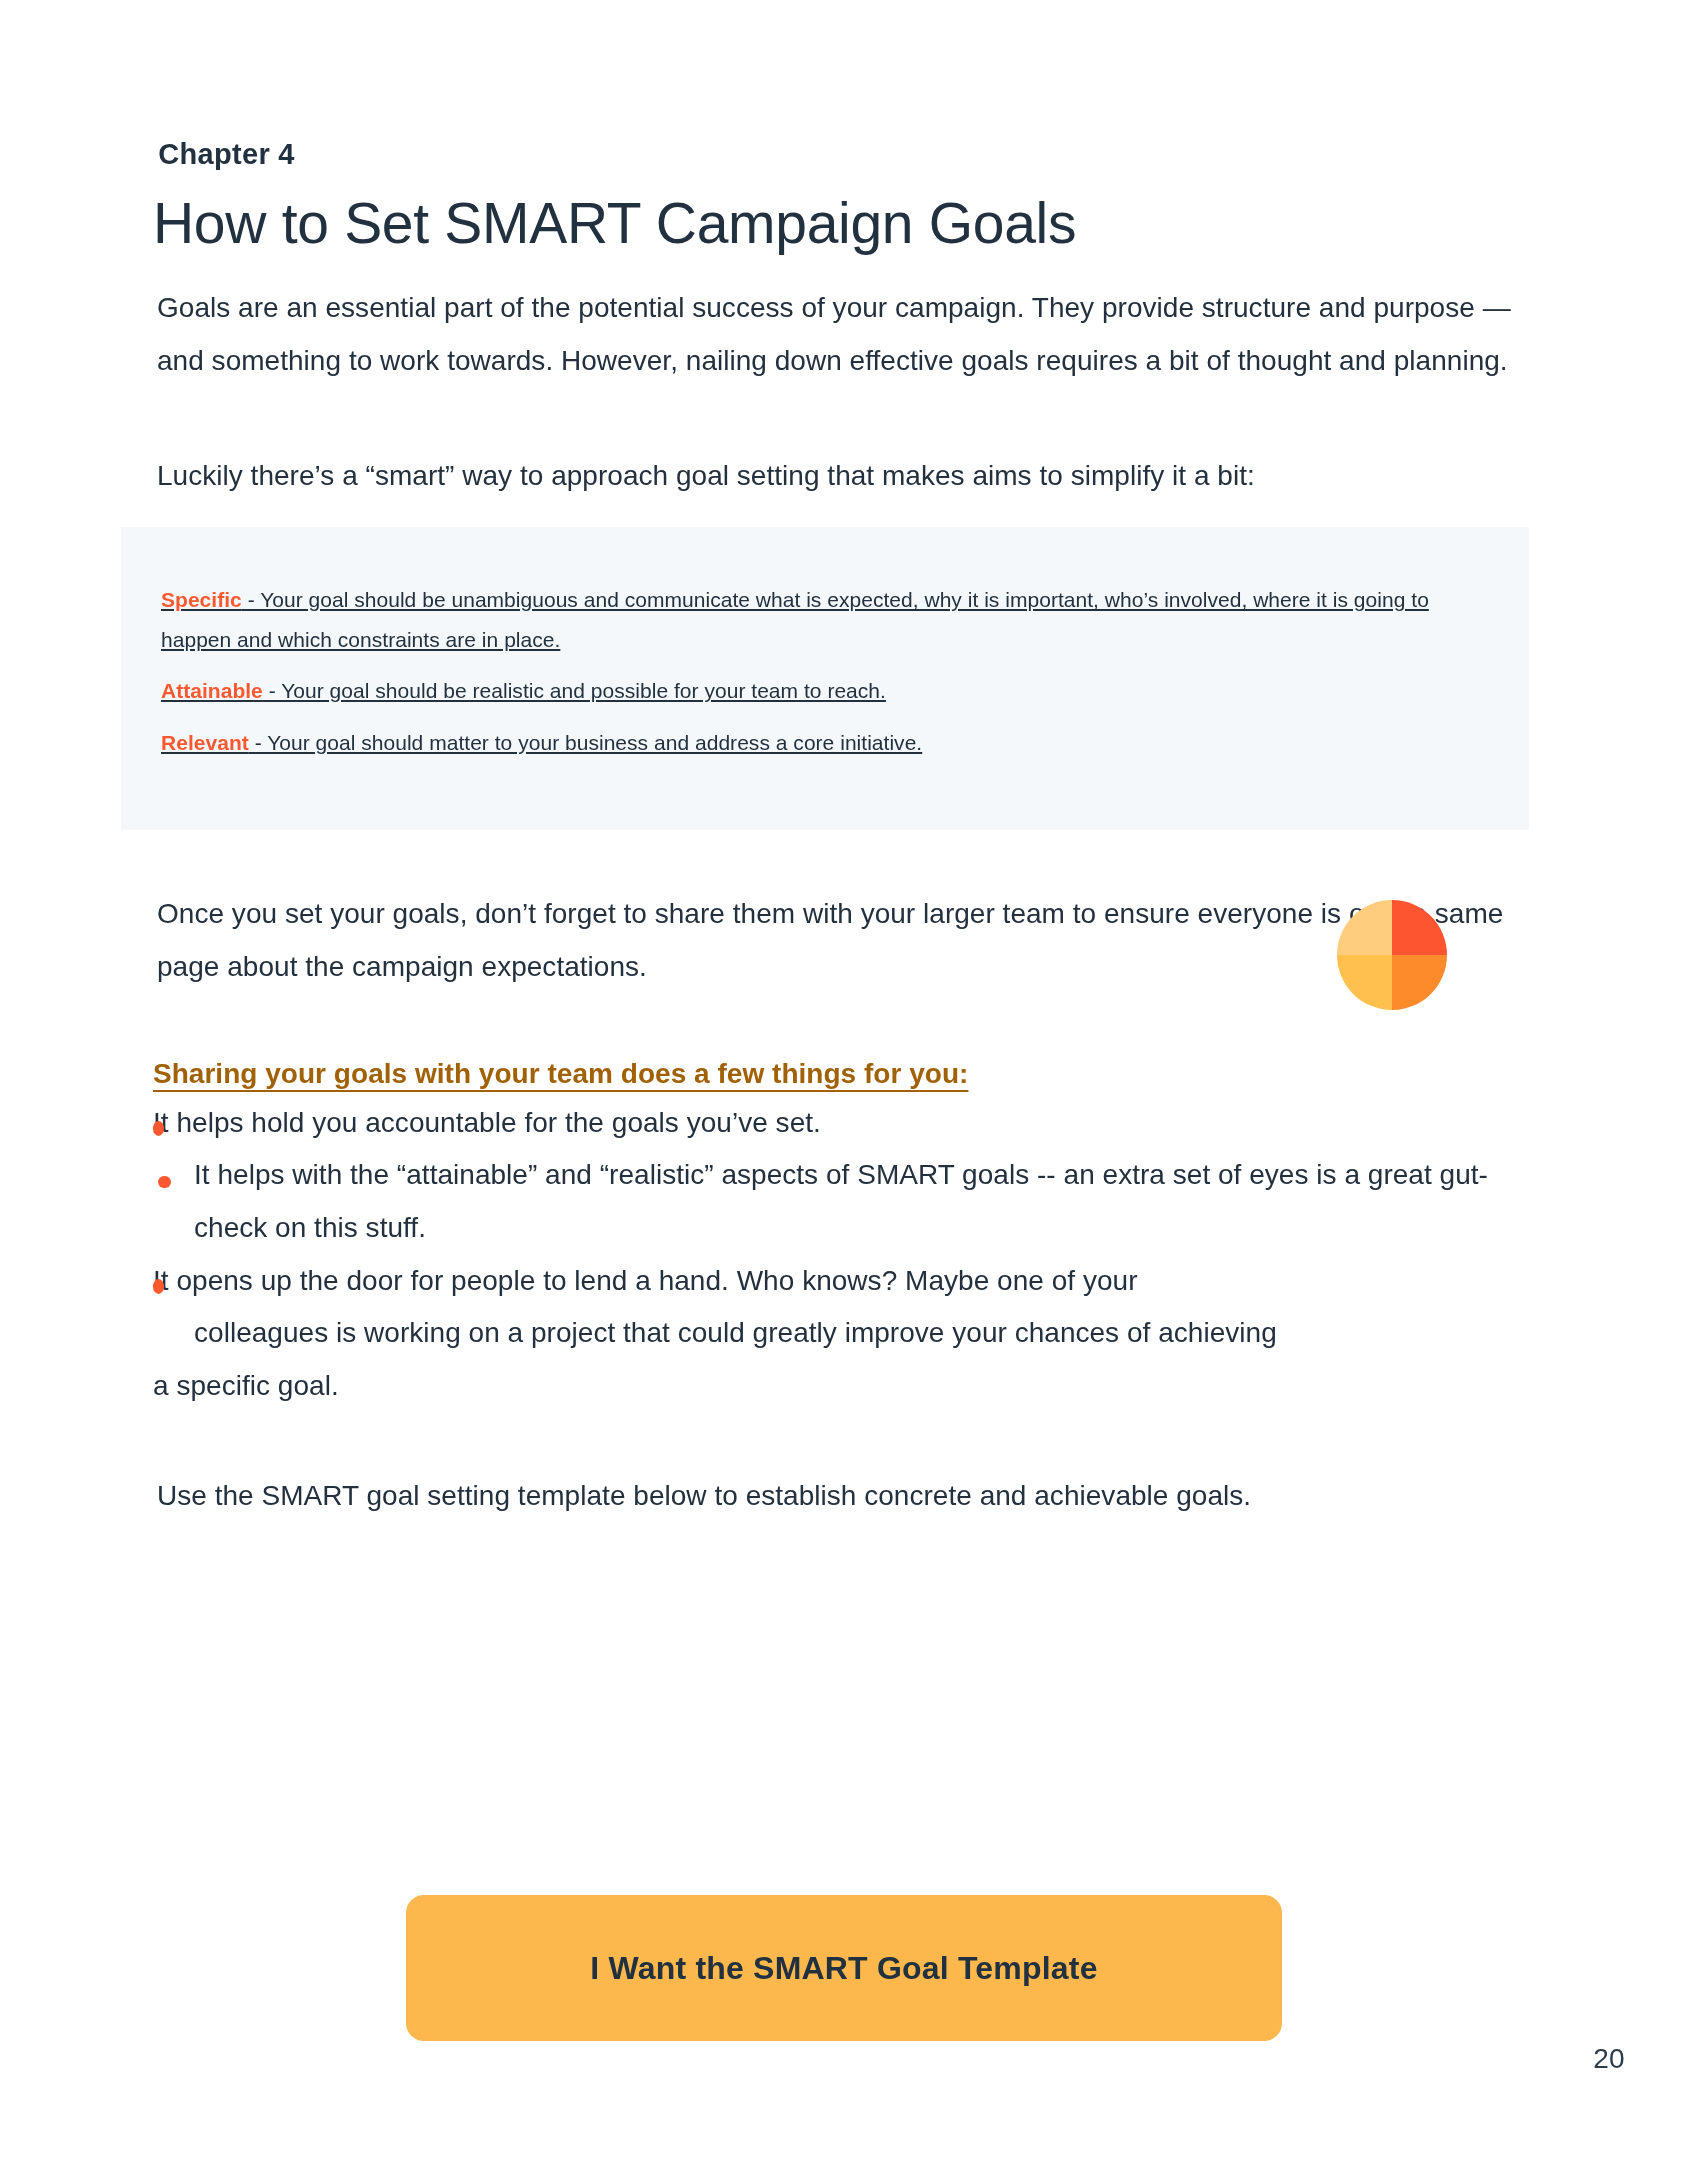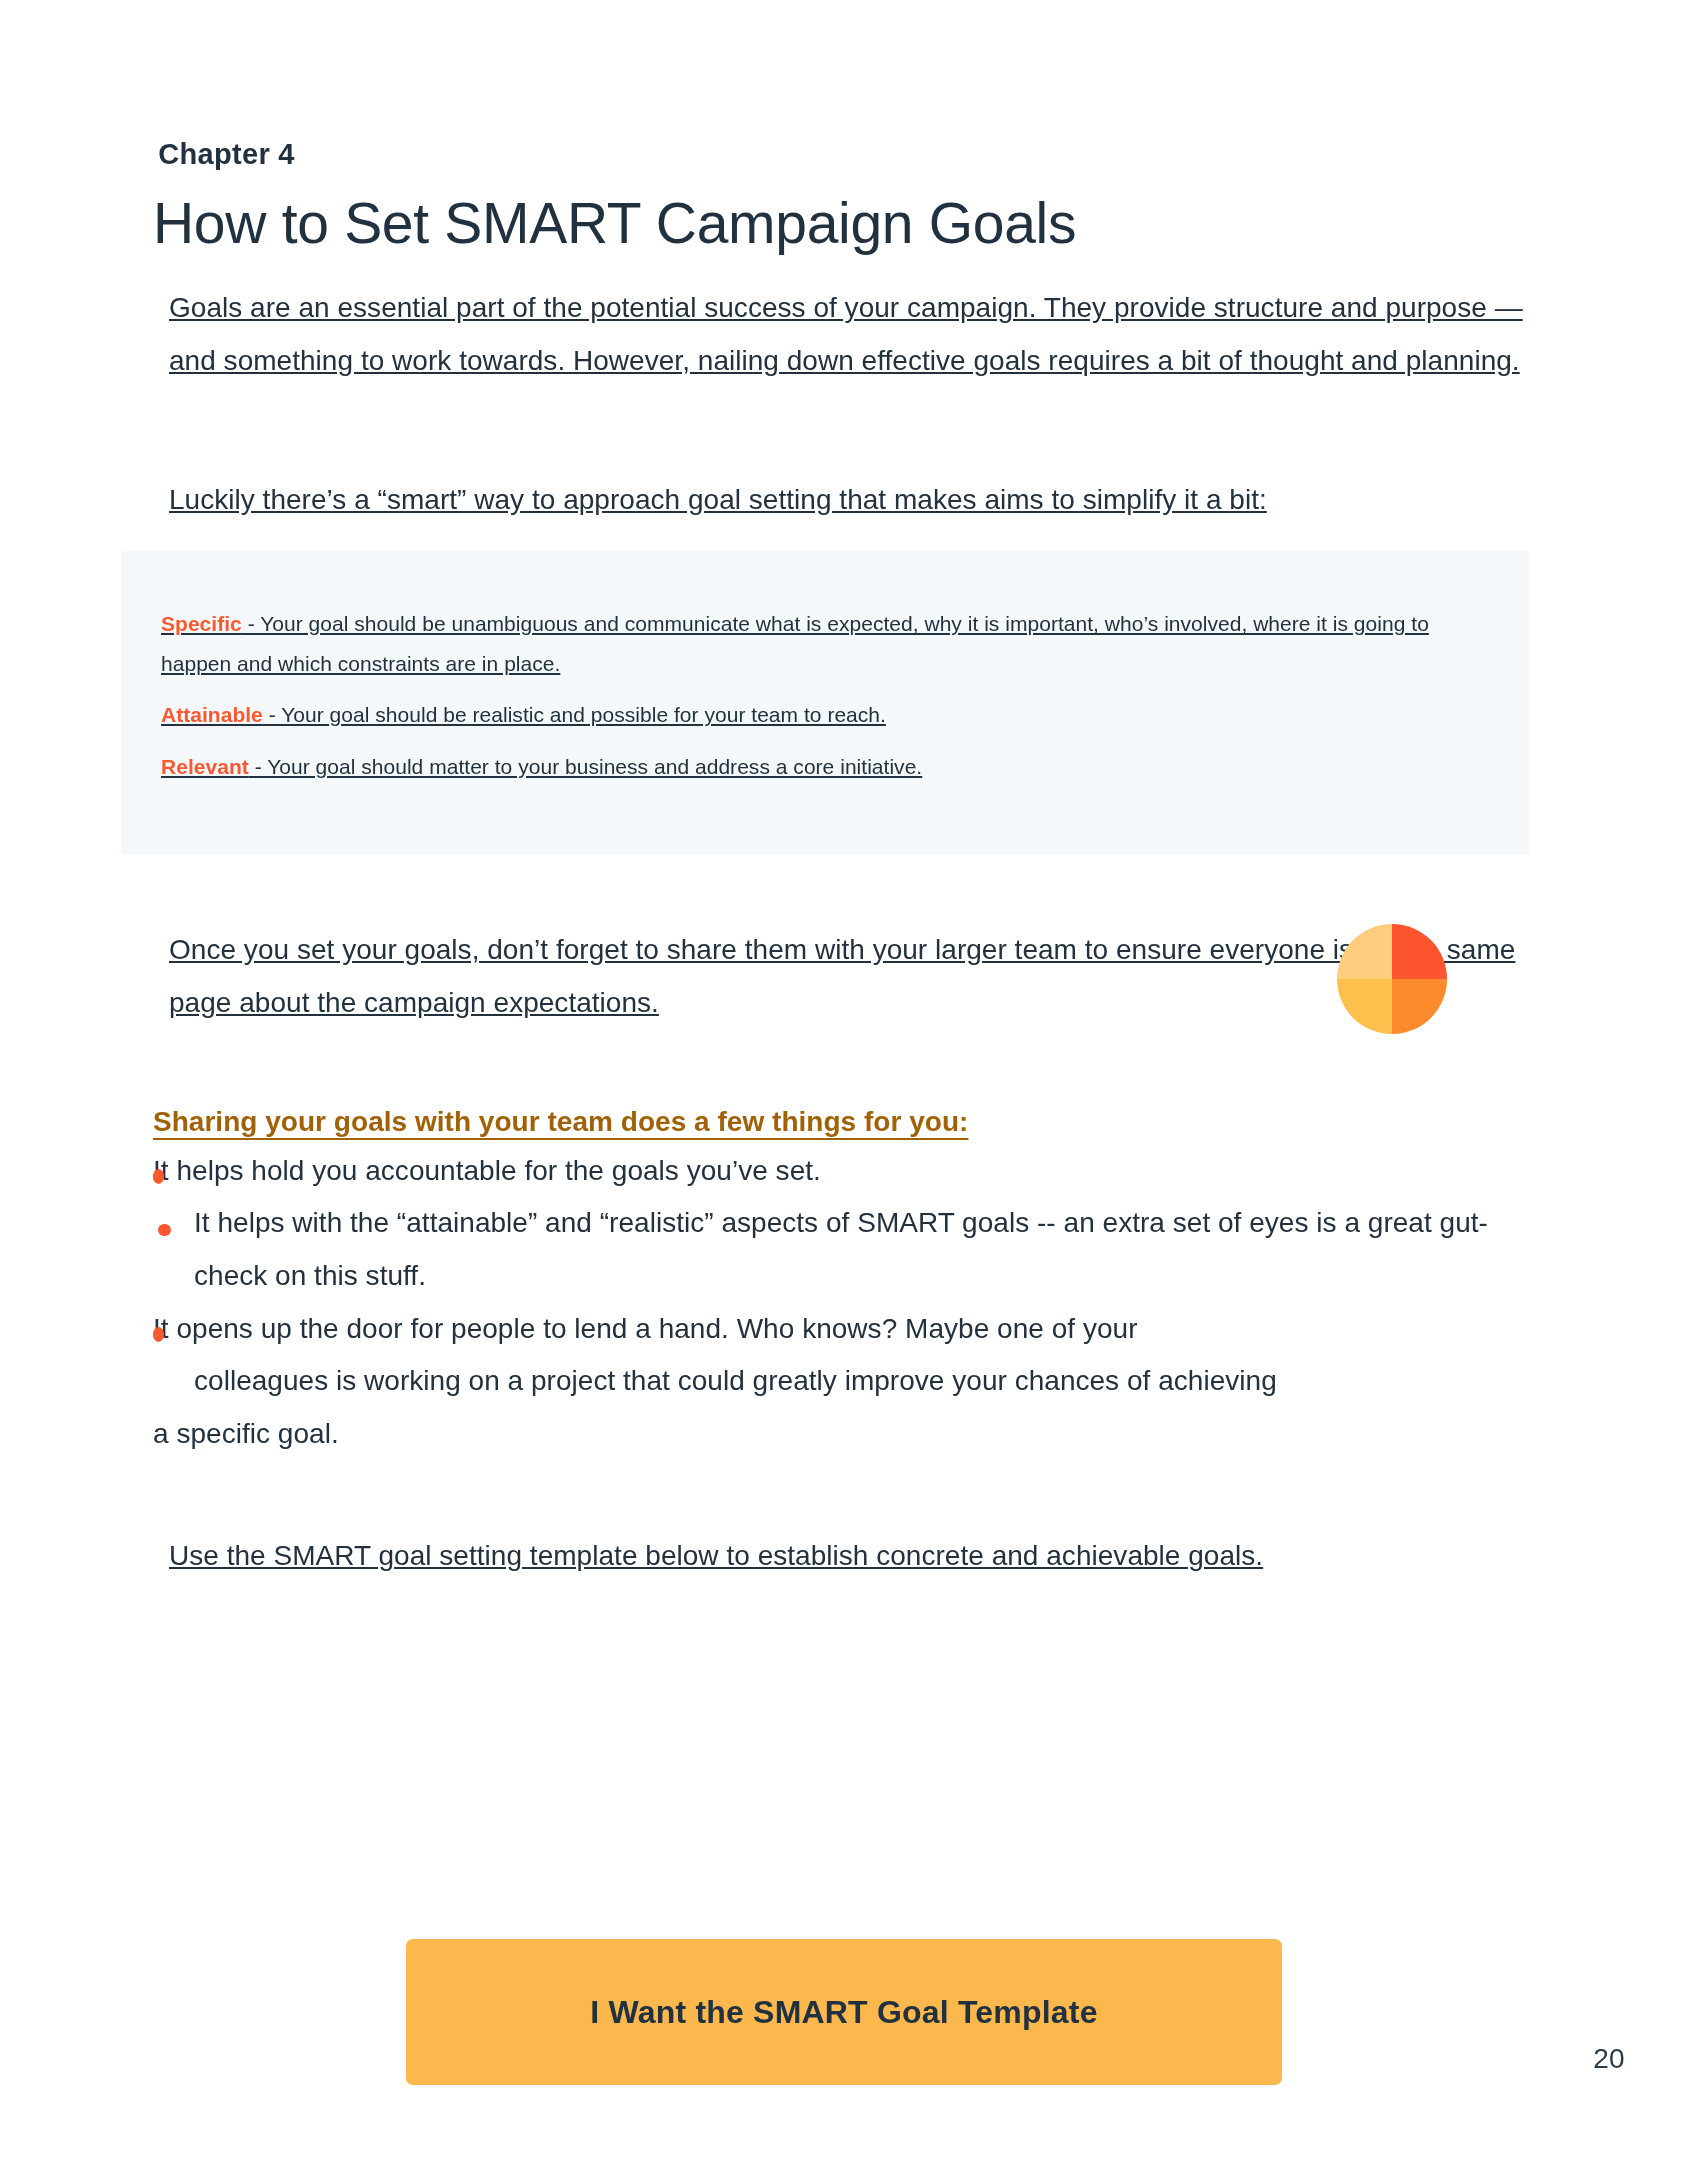--- a/index.html
+++ b/index.html
@@ -47,23 +47,22 @@
     color: #22313f;
     margin: 0 0 29px 0;
     letter-spacing: -0.3px;
     line-height: 1.05;
   }
 
   .body-text {
     font-size: 28px;
     color: #23313e;
     line-height: 1.88;
-    margin: 16px;
-    letter-spacing: 0.03px;
-    text-decoration: underline;
+    margin: 4px;
+    letter-spacing: 0.03px;
   }
 
   .para-gap {
     height: 54px;
   }
 
   
   .smart-box {
     position: relative;
     background: #f4f8fb;
@@ -175,29 +174,28 @@
     height: 146px;
   }
   .cta-button {
     display: flex;
     align-items: center;
     justify-content: center;
     width: 100%;
     height: 100%;
     background: #fcb84d;
     border: none;
-    border-radius: 7px;
+    border-radius: 18px;
     cursor: pointer;
     font-family: "Liberation Sans", sans-serif;
     font-size: 32px;
     font-weight: bold;
     color: #22313f;
     letter-spacing: 0.2px;
     padding: 0;
-    margin-top: 44px;
   }
 
   
   .page-number {
     position: absolute;
     right: 62px;
     top: 2043px;
     font-size: 28px;
     color: #2b3c4b;
     letter-spacing: 0.3px;

